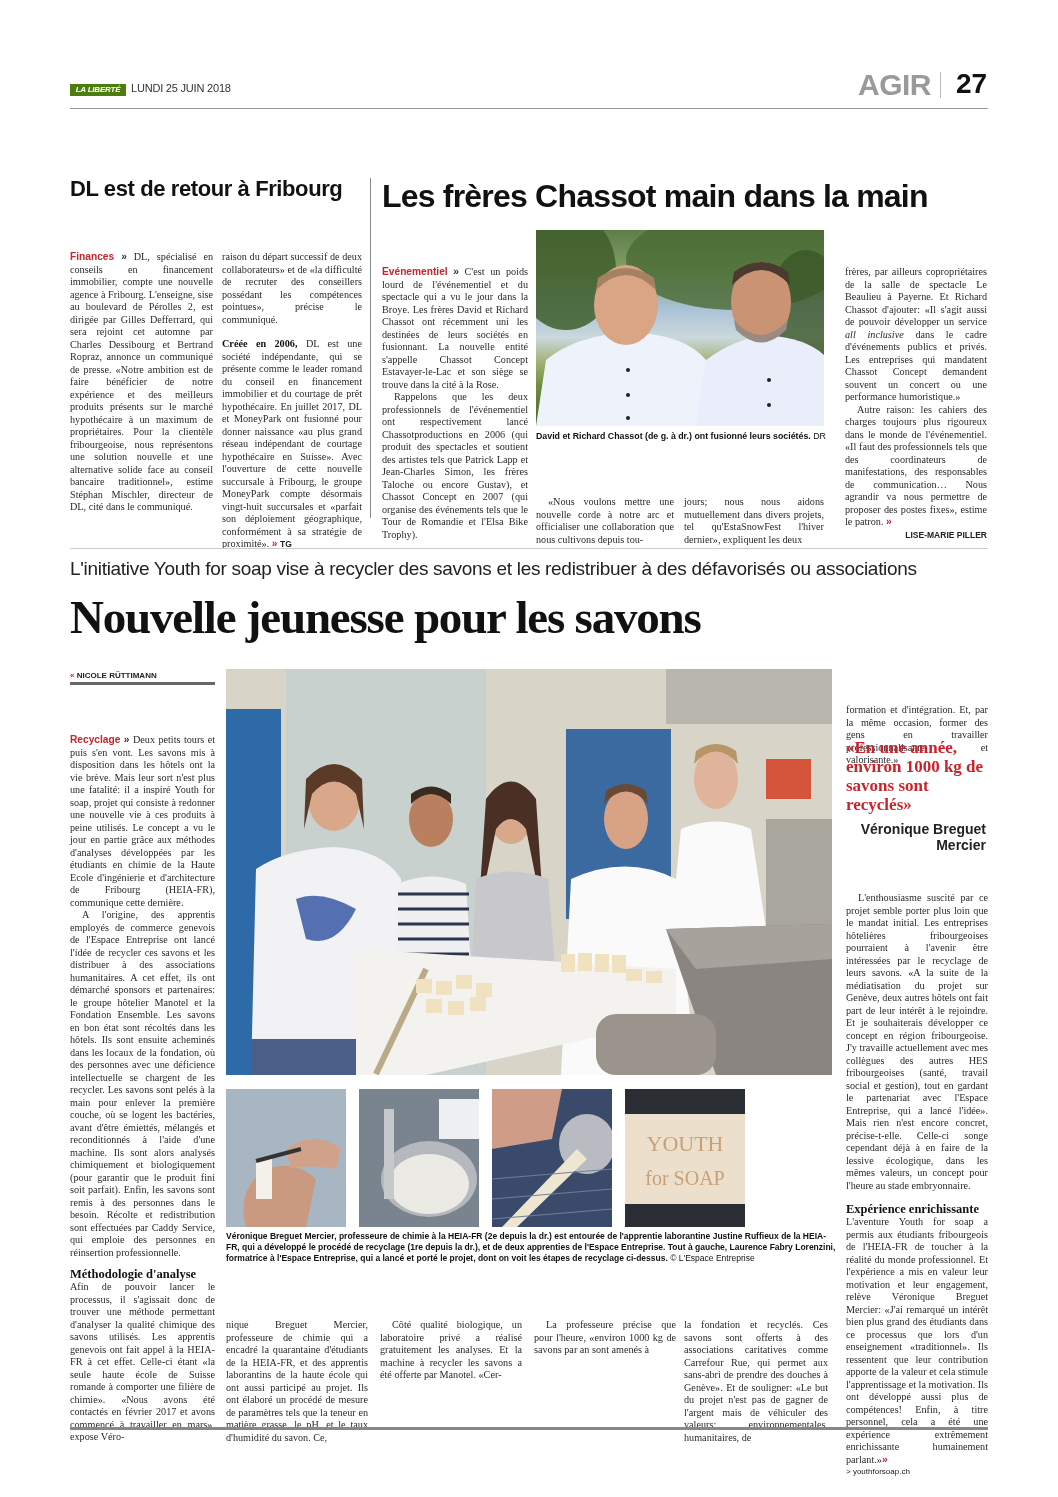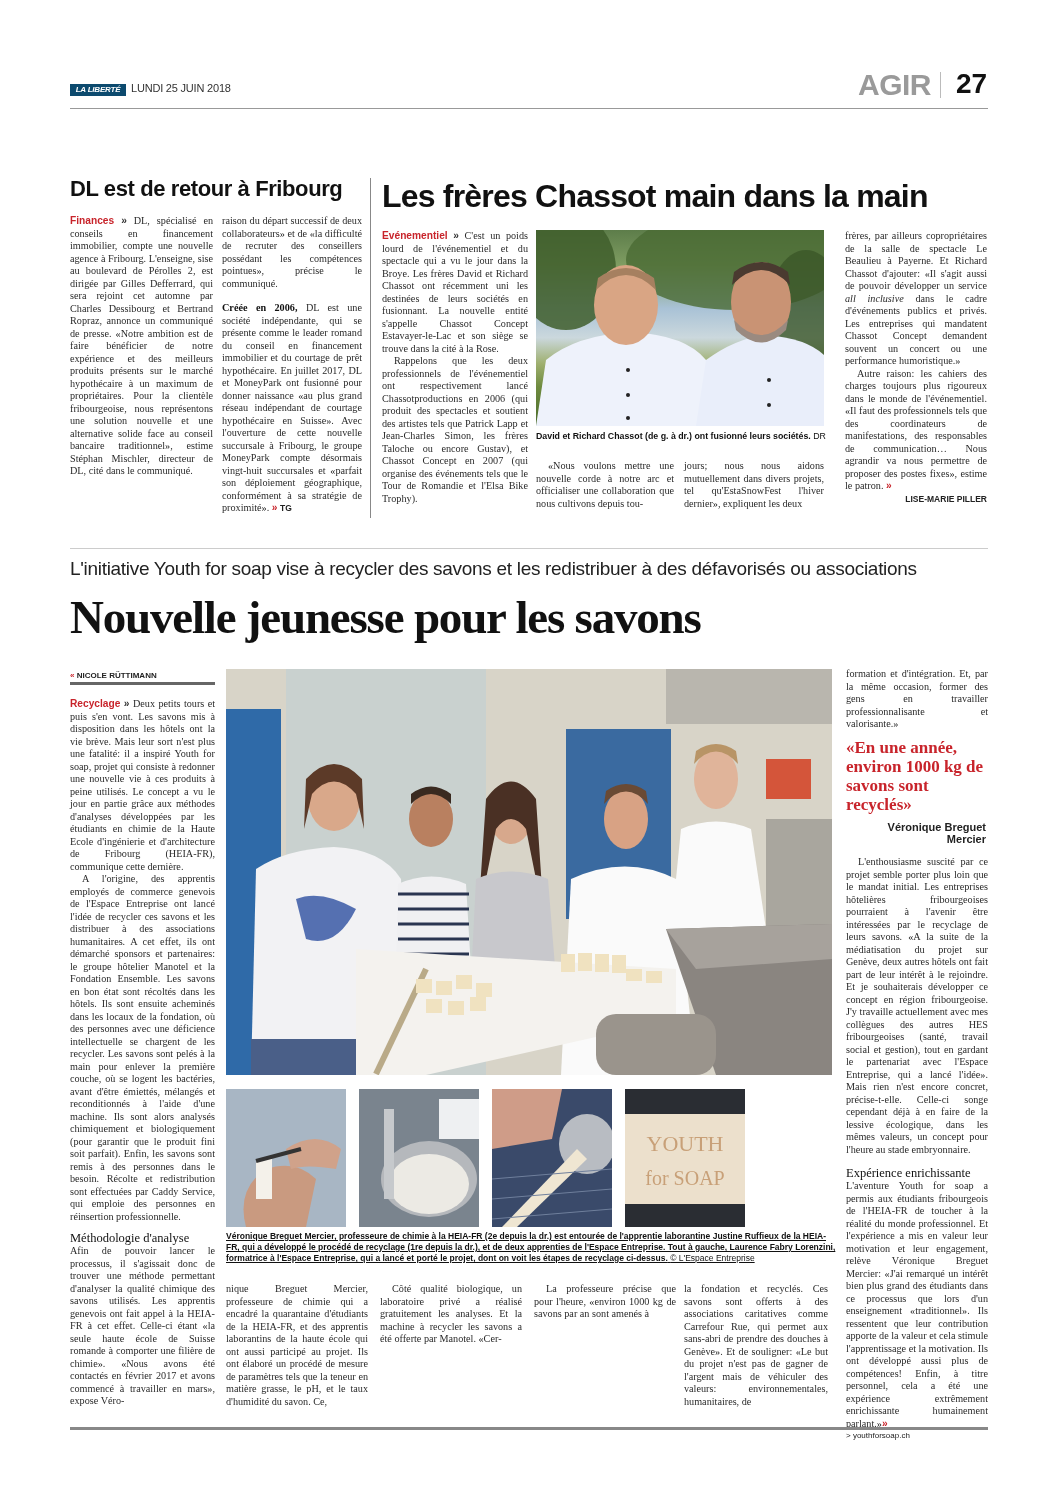--- a/index.html
+++ b/index.html
@@ -2,30 +2,30 @@
 <html><head>
 <meta charset="utf-8">
 <style>
   html, body { margin: 0; padding: 0; background: #ffffff; }
   body { width: 1058px; height: 1497px; position: relative; overflow: hidden; font-family: "Liberation Serif", serif; color: #222; }
   .abs { position: absolute; }
   .sans { font-family: "Liberation Sans", sans-serif; }
   .serif { font-family: "Liberation Serif", serif; }
 
   
-  .logo { left: 70px; top: 84px; width: 56px; height: 12px; background: #0c4a6e; color: #fff; font-size: 8px; font-weight: bold; font-style: italic; line-height: 12px; text-align: center; letter-spacing: -0.2px; }
+  .logo { left: 70px; top: 84px; width: 56px; height: 12px; background: #4d7c0f; color: #fff; font-size: 8px; font-weight: bold; font-style: italic; line-height: 12px; text-align: center; letter-spacing: -0.2px; }
   .date { left: 131px; top: 82px; font-size: 11px; color: #333; letter-spacing: -0.2px; }
   .section { left: 858px; top: 68px; font-size: 30px; font-weight: bold; color: #9a9a9a; letter-spacing: -0.5px; }
   .sec-sep { left: 940px; top: 72px; width: 1px; height: 26px; background: #bbb; }
   .pagenum { left: 956px; top: 68px; font-size: 28px; font-weight: bold; color: #111; }
   .rule-top { left: 70px; top: 108px; width: 918px; height: 1px; background: #999; }
 
   
   .h-dl { left: 70px; top: 176px; font-size: 22px; font-weight: bold; color: #111; letter-spacing: -0.4px; }
-  .col { font-size: 10.2px; line-height: 12.5px; text-align: justify; color: #2a2a2a; }
+  .col { font-size: 10.2px; line-height: 12.5px; text-align: justify; color: #2a2a2a; margin-top: 36px; }
   .col p { margin: 0; }
   .col p.ind { text-indent: 12px; }
   .col .gap { height: 12px; }
   .kicker { font-family: "Liberation Sans", sans-serif; font-weight: bold; color: #c8242b; }
   .arrow { font-family: "Liberation Sans", sans-serif; font-weight: bold; color: #333; }
   .arrow-red { font-family: "Liberation Sans", sans-serif; font-weight: bold; color: #c8242b; }
   .sig { font-family: "Liberation Sans", sans-serif; font-weight: bold; font-size: 8.5px; color: #222; }
   .bold-lead { font-weight: bold; color: #111; }
   .vsep { left: 370px; top: 178px; width: 1px; height: 340px; background: #888; }
 
@@ -37,24 +37,24 @@
 
   
   .rule-mid { left: 70px; top: 548px; width: 918px; height: 1px; background: #ccc; }
   .surtitle { left: 70px; top: 558px; font-size: 19px; color: #222; letter-spacing: -0.3px; }
   .h-sav { left: 70px; top: 590px; font-size: 47px; font-weight: bold; color: #111; letter-spacing: -1.2px; }
   .byline { left: 70px; top: 671px; font-size: 8px; font-weight: bold; color: #222; }
   .byline .arr { color: #c8242b; }
   .byline-bar { left: 70px; top: 682px; width: 145px; height: 3px; background: #666; }
   .photo2 { left: 226px; top: 669px; width: 606px; height: 406px; overflow: hidden; background: #d9d6cc; }
   .thumb { top: 1089px; width: 120px; height: 138px; overflow: hidden; }
-  .cap2 { left: 226px; top: 1231px; width: 610px; font-size: 8.5px; line-height: 11px; color: #111; text-decoration: underline; }
-  .subhead { font-weight: normal; font-size: 12.5px; color: #111; margin: 0 0 1px 0; line-height: 14px; }
+  .cap2 { left: 226px; top: 1231px; width: 610px; font-size: 8.5px; line-height: 11px; color: #111; }
+  .subhead { font-weight: bold; font-size: 12.5px; color: #111; margin: 0 0 1px 0; line-height: 14px; }
   .quote { left: 846px; top: 738px; width: 145px; font-size: 17px; line-height: 19px; font-weight: bold; color: #c8242b; }
-  .quote-src { left: 846px; top: 821px; width: 140px; text-align: right; font-size: 11px; font-weight: bold; color: #222; }
+  .quote-src { left: 846px; top: 821px; width: 140px; text-align: right; font-size: 14px; font-weight: bold; color: #222; }
   .link { font-family: "Liberation Sans", sans-serif; font-size: 8px; color: #222; }
   .rule-bot { left: 70px; top: 1427px; width: 918px; height: 3px; background: #888; }
 
   svg { display: block; }
 </style>
 </head>
 <body>
 
 <div class="abs logo sans">LA LIBERTÉ</div>
 <div class="abs date sans">LUNDI 25 JUIN 2018</div>

